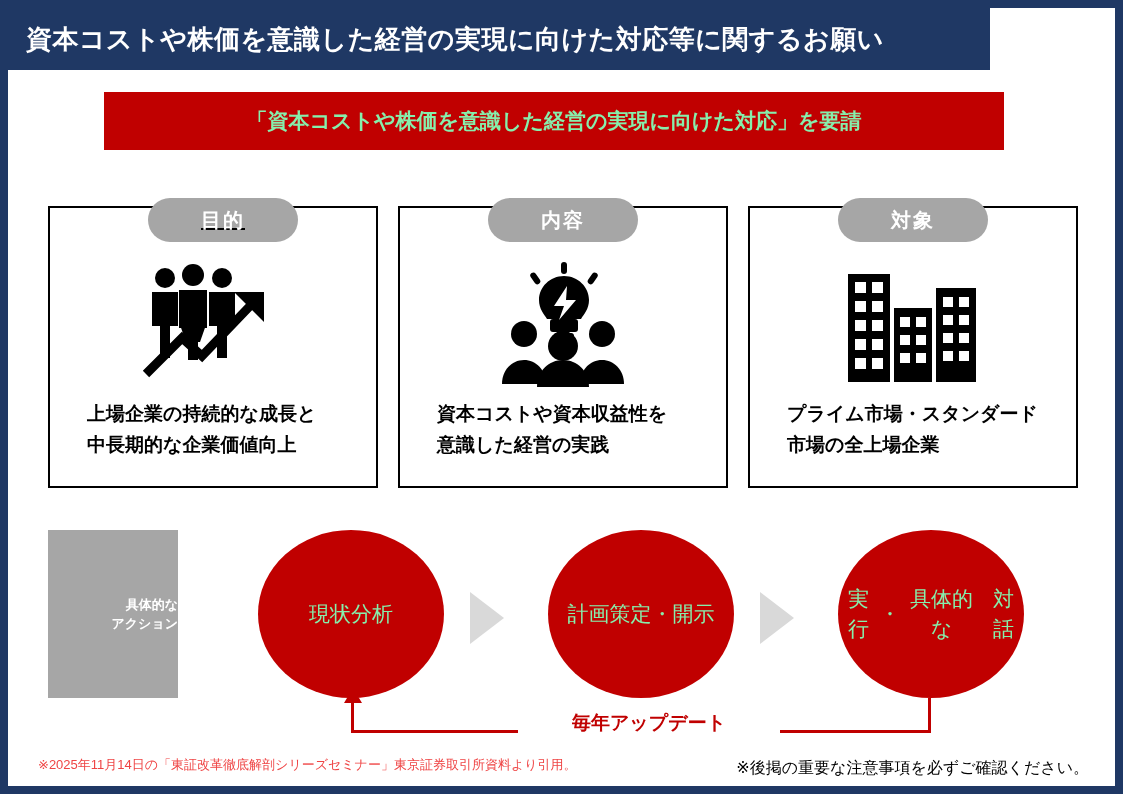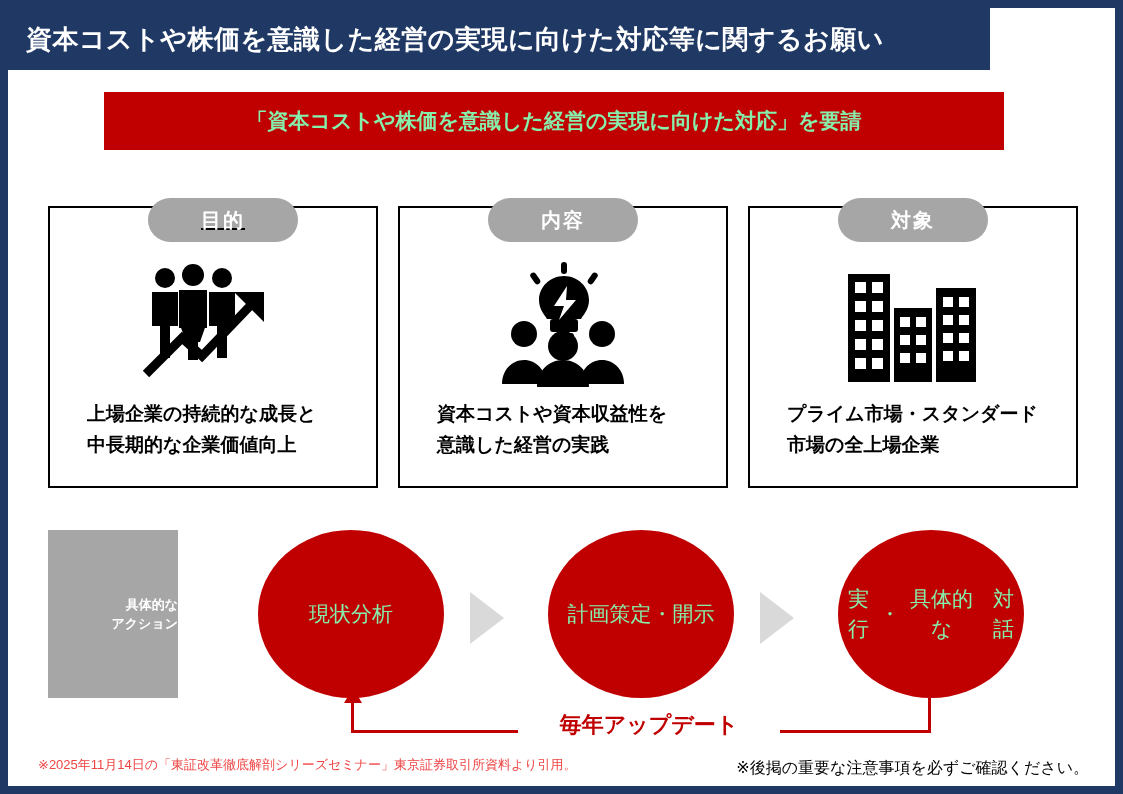--- a/index.html
+++ b/index.html
@@ -234,21 +234,21 @@
     border-bottom: 15px solid #c00000;
   }
   .loop-text {
     position: absolute;
     left: 470px;
     top: 22px;
     width: 250px;
     text-align: center;
     background: #ffffff;
     color: #c00000;
-    font-size: 22px;
+    font-size: 19px;
     font-weight: bold;
     padding: 0 6px;
   }
 
   
   .footnote-left {
     position: absolute;
     left: 30px;
     top: 748px;
     font-size: 13px;

